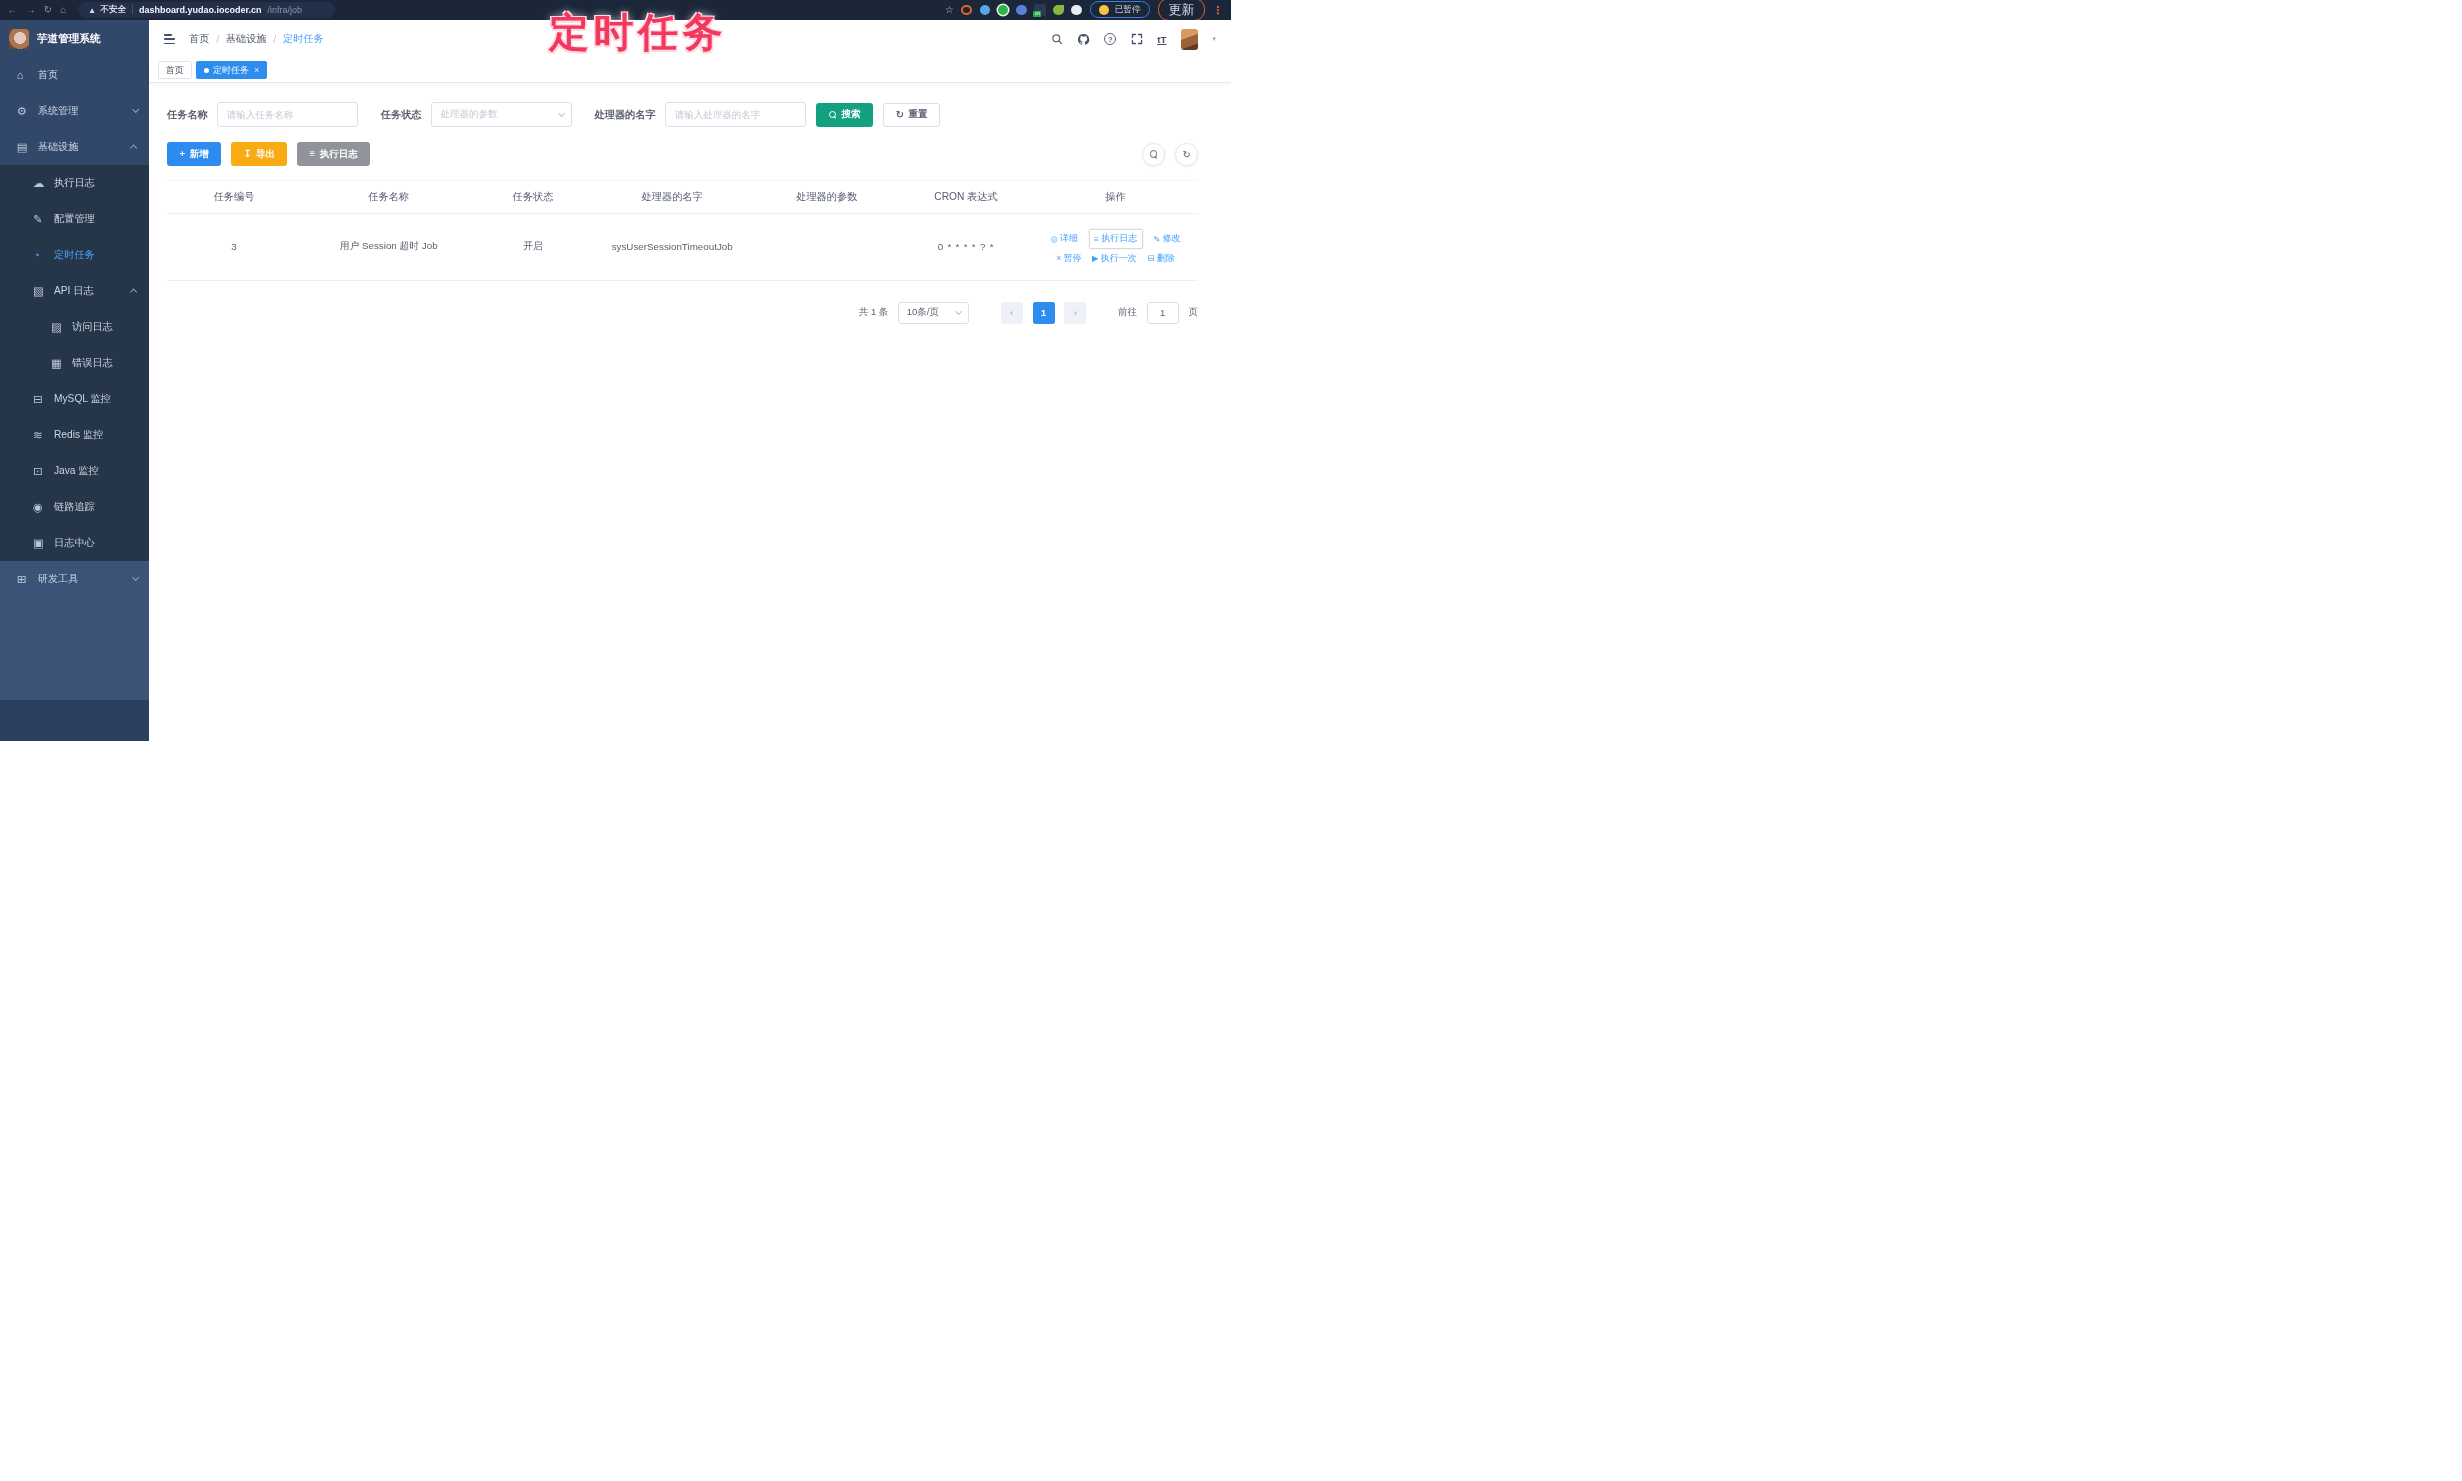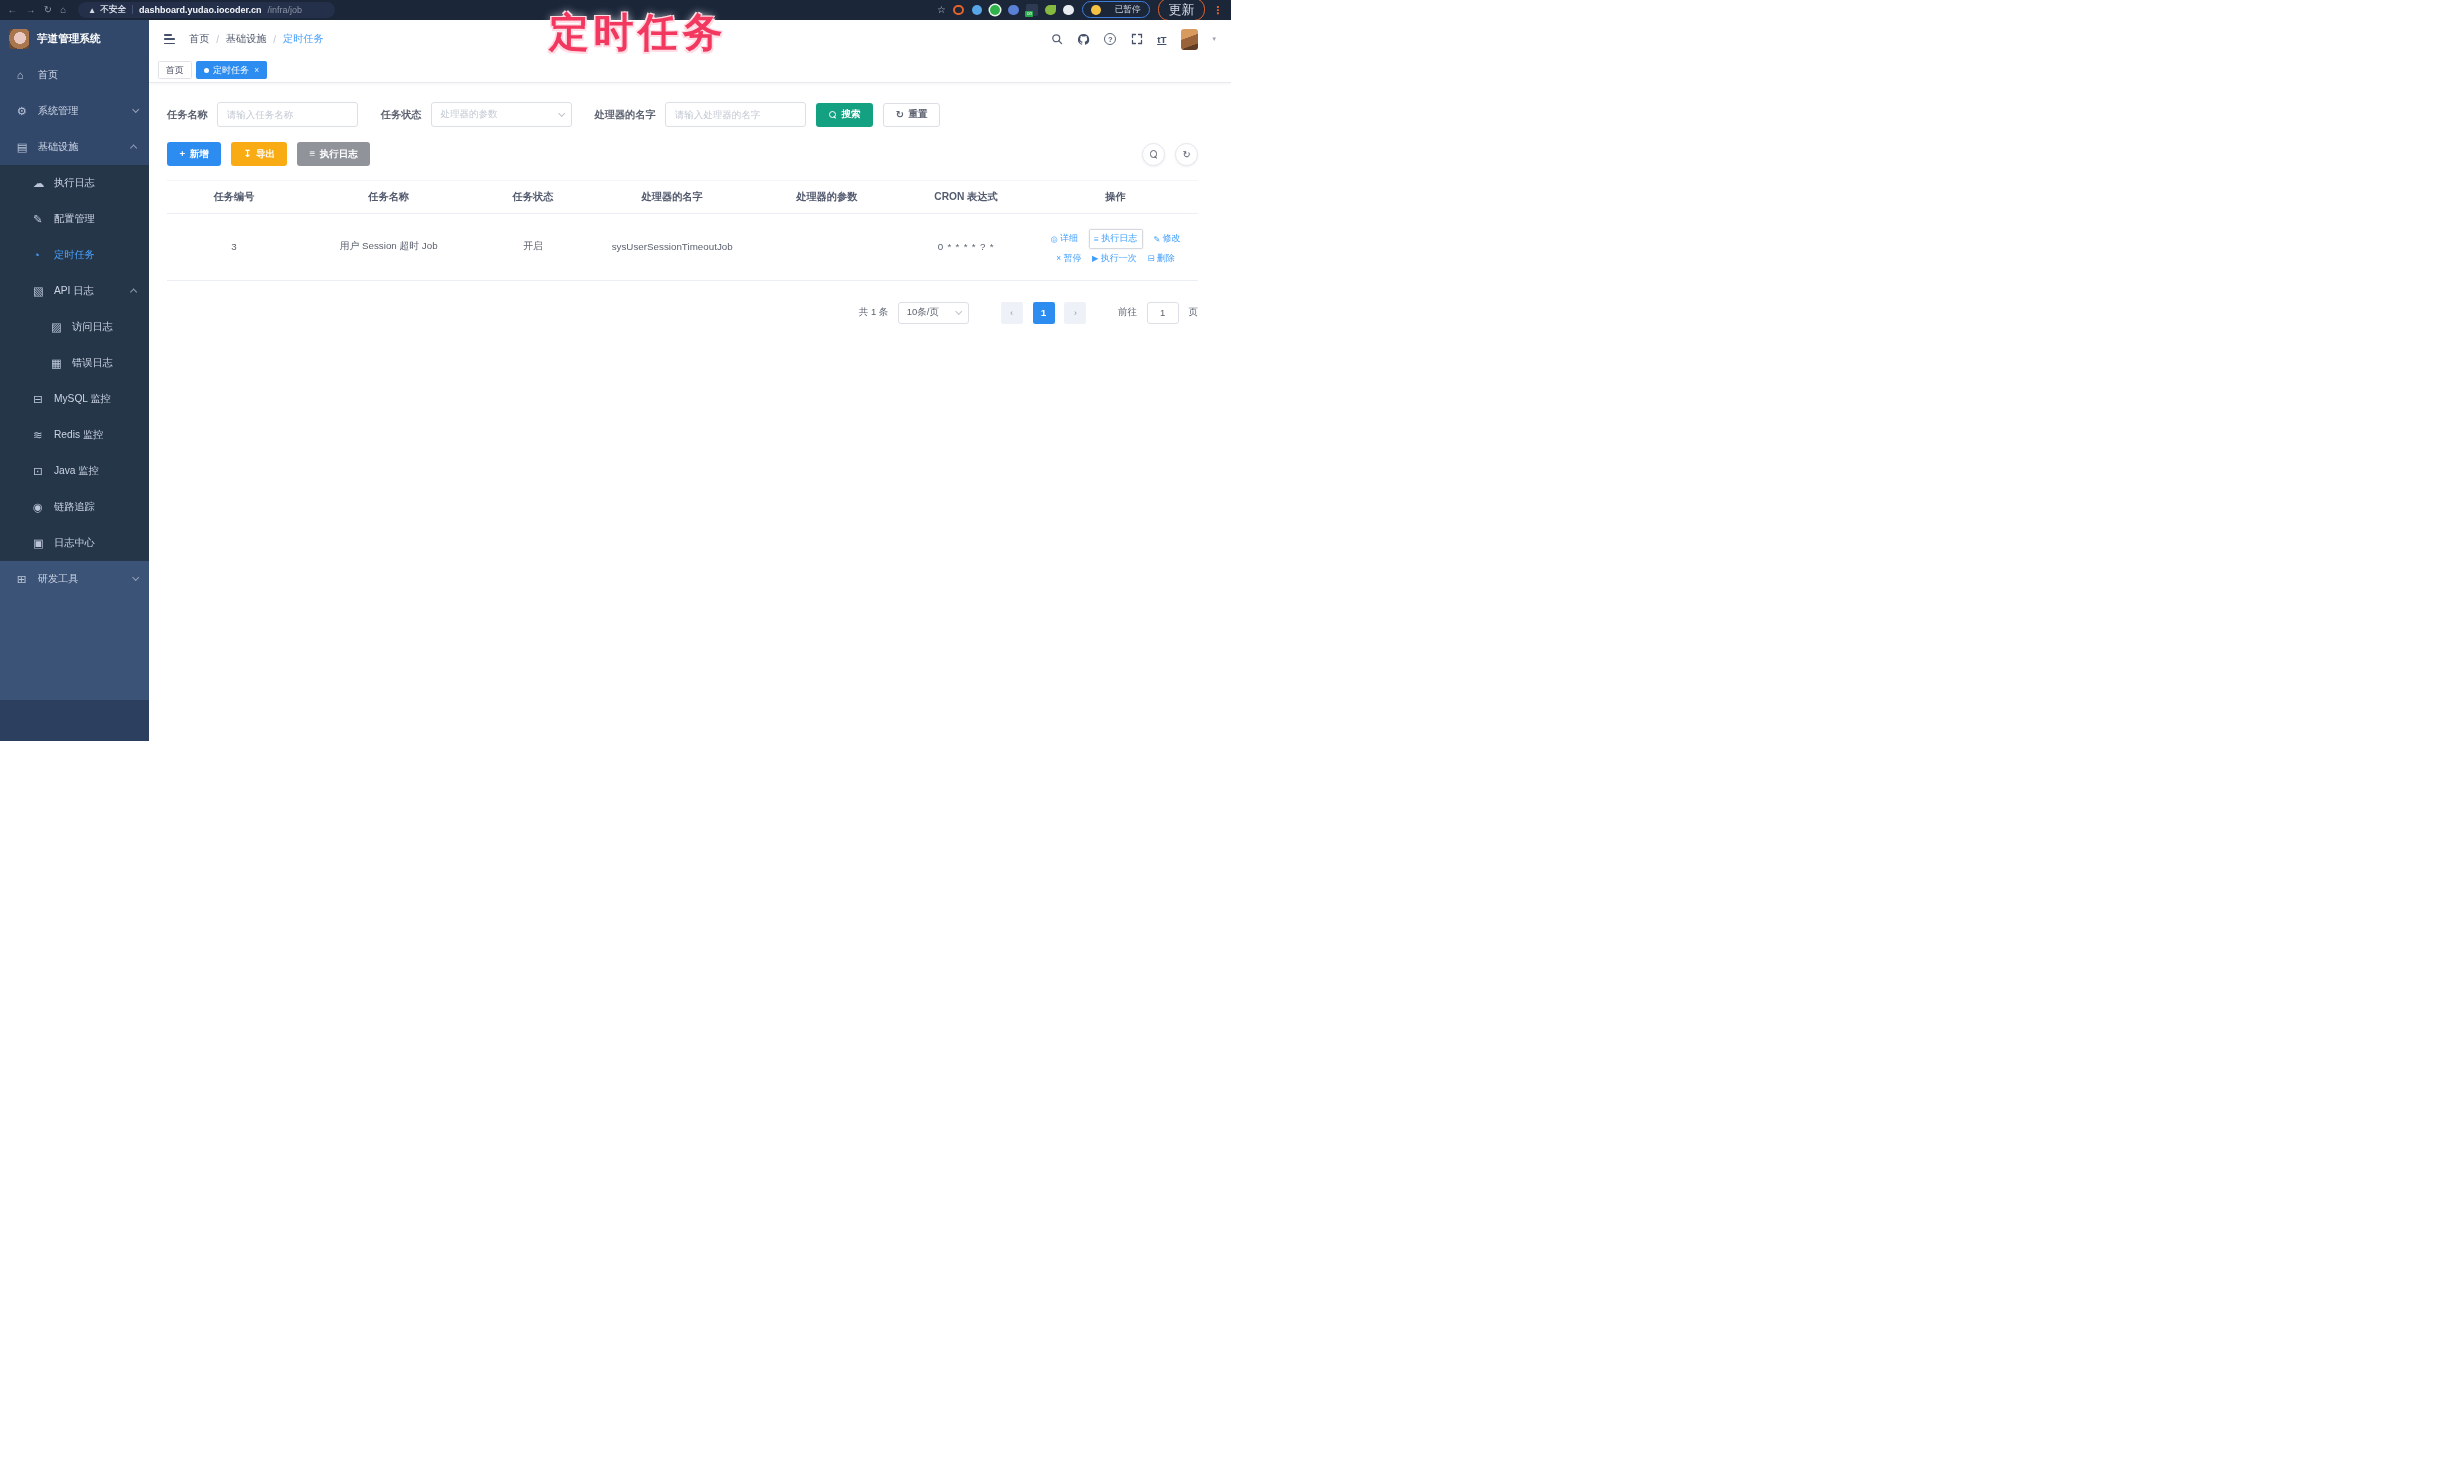--- a/index.html
+++ b/index.html
@@ -30,21 +30,21 @@
   .ext{ width:10.6px; height:10.6px; border-radius:50%; flex:0 0 auto;}
   .ext-donut{ background:transparent; border:2.7px solid #e2642b;}
   .ext-drop{ background:#58a6e8;}
   .ext-green{ background:#2fb34a; box-shadow:0 0 0 1.5px #e8f6ec;}
   .ext-blue2{ background:#5a7fd6;}
   .ext-dark{ width:11.4px;height:11.4px;border-radius:1.5px;background:#2e3a52;position:relative;}
   .ext-dark .on-badge{ position:absolute; left:-0.8px; bottom:-1.5px; background:#27a84a; color:#fff; font-size:4.5px; line-height:1; padding:0.8px 1.5px; border-radius:0.8px;}
   .ext-leaf{ background:#86b93f; border-radius:50% 0 50% 50%;}
   .ext-puzzle{ background:#e8ebf0;}
   .profile-chip{
-    display:flex; align-items:center; gap:14px; padding:1.5px 8.3px;
+    display:flex; align-items:center; gap:6px; padding:1.5px 8.3px;
     border:1.5px solid #3f7ddb; border-radius:10.6px; color:#d6dce8; font-size:8.7px;
   }
   .emoji-face{ width:9.8px;height:9.8px;border-radius:50%;background:#f6c244; position:relative;}
   .update-chip{ border:1.5px solid #e2642b; border-radius:10.6px; padding:1.5px 9.8px; color:#d6dce8; font-size:13px;}
   .menu-dots{ color:#e2642b; font-size:10.6px; font-weight:700;}
 
   
   .app{ display:flex; height:722px;}
 
   
@@ -117,21 +117,21 @@
   .btn-add{ background:#2d8cf0; color:#fff;}
   .btn-export{ background:#f9ab14; color:#fff; margin-left:9.8px;}
   .btn-exec{ background:#909399; color:#fff; margin-left:9.8px;}
   .b-ic{ font-size:9.8px; line-height:1;}
   .tool-right{ margin-left:auto; display:flex; gap:9.8px;}
   .circle-btn{ width:23px; height:23px; border-radius:50%; border:0.8px solid #e4e7ec; background:#fff;
     display:flex; align-items:center; justify-content:center; color:#5c6270; box-shadow:0 0.8px 2.3px rgba(30,40,60,.08); cursor:pointer; font-size:9.8px;}
 
   
   table{ width:100%; border-collapse:collapse; margin-top:13.6px; table-layout:fixed;}
-  th{ height:33px; font-size:10.2px; color:#525a6e; font-weight:700; border-bottom:0.8px solid #ebeef5; border-top:0.8px solid #f3f5f9; text-align:center;}
+  th{ height:33px; font-size:10.2px; color:#525a6e; font-weight:400; border-bottom:0.8px solid #ebeef5; border-top:0.8px solid #f3f5f9; text-align:center;}
   td{ height:67px; font-size:9.8px; color:#5c6270; border-bottom:0.8px solid #ebeef5; text-align:center; vertical-align:middle;}
   .handler-wrap{ width:130px; margin:0 auto; word-break:break-all; line-height:1.8;}
   .cron{ letter-spacing:0.8px;}
   .act-line{ display:flex; justify-content:center; align-items:center; gap:10.6px; margin:3px 0;}
   .act{ color:#409eff; font-size:9px; display:inline-flex; align-items:center; gap:2.3px; cursor:pointer; white-space:nowrap;}
   .act .aic{ font-size:8.3px;}
   .act.boxed{ border:0.8px solid #d5d8de; border-radius:1.5px; padding:2.3px 4.5px; background:#fff; box-shadow:0 0 0 0.8px rgba(120,130,150,.08);}
 
   
   .pagination{ display:flex; align-items:center; justify-content:flex-end; gap:9.8px; margin-top:21px; font-size:9.5px; color:#5c6270;}

